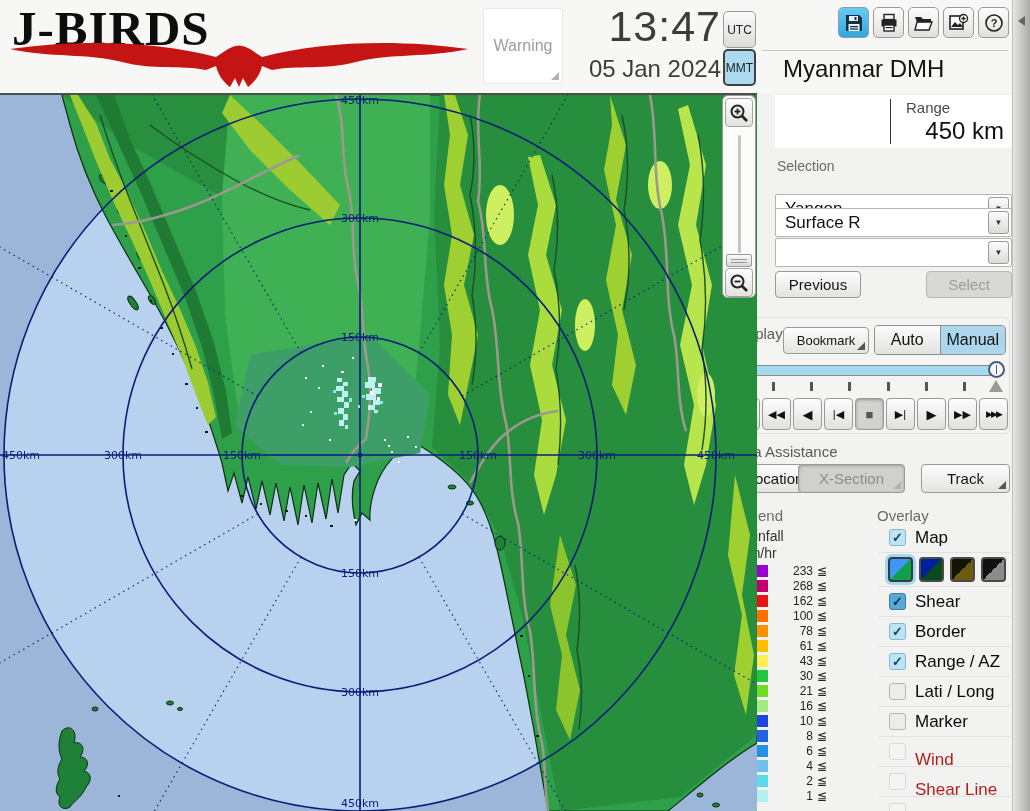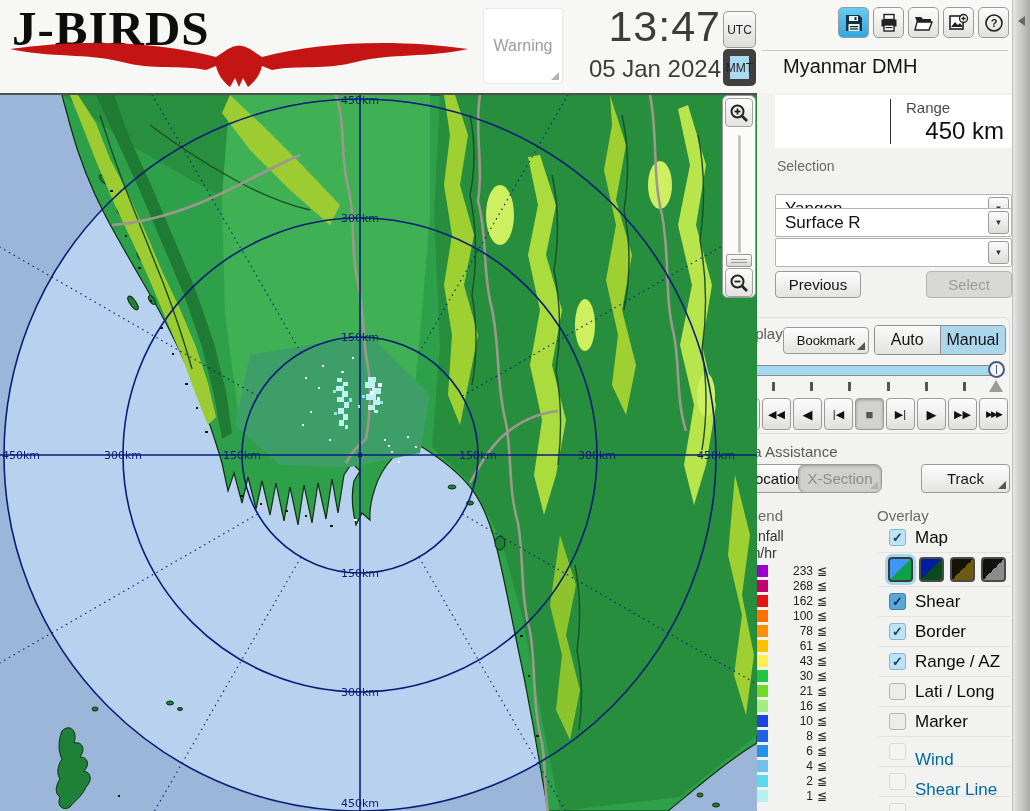--- a/index.html
+++ b/index.html
@@ -24,34 +24,34 @@
       border-left:8px solid transparent;border-bottom:8px solid #555;}
   .corner-gray:after{border-bottom-color:#b2b2b0;}
 
   .clock{position:absolute;left:545px;top:0;width:176px;text-align:right;color:#3c3c3c;}
   .clock .time{font-size:43px;letter-spacing:1px;line-height:52px;}
   .clock .date{font-size:24px;line-height:34px;}
 
   .tz-btn{position:absolute;left:723px;width:33px;height:37px;border-radius:5px;
       display:flex;align-items:center;justify-content:center;font-size:12px;color:#222;box-sizing:border-box;}
   .tz-utc{top:11px;background:linear-gradient(#fafafa,#dcdcda);border:1px solid #9a9a9a;}
-  .tz-mmt{top:49px;background:#abdaf0;border:7px solid #404040;}
+  .tz-mmt{top:49px;background:#abdaf0;border:2px solid #404040;}
 
   .tool-btn{position:absolute;top:7px;width:31px;height:31px;border:1px solid #9a9a9a;border-radius:5px;
       background:linear-gradient(#fdfdfd,#e0e0de);display:flex;align-items:center;justify-content:center;box-sizing:border-box;}
   .tool-save{background:linear-gradient(#6cceف4,#2fa8e2);background:linear-gradient(#66ccf4,#2fa8e2);}
 
   .collapse-strip{position:absolute;left:1012px;top:0;width:18px;height:811px;
       background:linear-gradient(to right,#e6e6e4,#a6a6a4);border-left:1px solid #c0c0be;}
   .collapse-arrow{position:absolute;left:5px;top:16px;width:0;height:0;
       border-top:5px solid transparent;border-bottom:5px solid transparent;border-right:7px solid #666;}
 
   
   .panel-divider{position:absolute;left:762px;top:50px;width:246px;height:1px;background:#c8c8c6;}
-  .station-title{position:absolute;left:783px;top:55px;font-size:20px;color:#141414;}
+  .station-title{position:absolute;left:783px;top:55px;font-size:24px;color:#141414;}
 
   .range-box{position:absolute;left:775px;top:95px;width:237px;height:53px;background:#ffffff;}
   .range-box .vline{position:absolute;left:115px;top:4px;width:1px;height:45px;background:#333;}
   .range-label{position:absolute;left:124px;top:4px;font-size:15px;color:#4a4a4a;margin-left:7px;}
   .range-value{position:absolute;right:8px;top:22px;font-size:24px;color:#111;}
 
   .sec-label{font-size:14px;color:#6a6a68;}
   .selection-label{position:absolute;left:777px;top:158px;}
   .dropdown{position:absolute;left:775px;width:237px;height:29px;background:#fff;
       border:1px solid #b4b4b2;border-radius:2px;box-sizing:border-box;}
@@ -107,21 +107,21 @@
 
   .overlay-list{position:absolute;left:879px;top:523px;width:131px;}
   .ov-row{position:relative;height:29px;border-bottom:1px solid #e2e2e0;display:flex;align-items:center;}
   .cb{width:17px;height:17px;margin-left:10px;border-radius:3px;box-sizing:border-box;flex:none;
       font-size:13px;font-weight:bold;line-height:15px;text-align:center;}
   .cb.checked{background:#bee4f4;border:1px solid #84b8d2;color:#14486a;}
   .cb.checked.dark{background:#58a8d8;border-color:#3c80aa;color:#0c3450;}
   .cb.un{background:#ececea;border:1px solid #b4b4b2;}
   .cb.dis{background:#f4f4f2;border:1px solid #d8d8d6;}
   .ov-label{margin-left:9px;font-size:17px;color:#0a0a0a;white-space:nowrap;}
-  .ov-label.dis{color:#0369a1;margin-top:17px;}
+  .ov-label.dis{color:#b91c1c;margin-top:17px;}
   .ms-row{position:relative;height:33px;border-bottom:1px solid #e2e2e0;display:flex;align-items:center;gap:6px;padding-left:9px;}
   .ms-sw{width:25px;height:25px;border:2px solid #4a4a48;border-radius:4px;box-sizing:border-box;flex:none;}
   .ms-sw.sel{box-shadow:0 0 0 3px #9fd8ef;border-color:#3a3a38;}
 
   
   .map-wrap{position:absolute;left:0;top:95px;width:757px;height:716px;overflow:hidden;}
 
   .zoomctl{position:absolute;left:722px;top:95px;width:34px;height:203px;background:#fbfbf9;
       border:1px solid #9a9a9a;border-radius:6px;box-sizing:border-box;}
   .zoom-btn{position:absolute;left:2px;width:28px;height:29px;background:linear-gradient(#fdfdfd,#e2e2e0);
@@ -272,21 +272,21 @@
         <div class="tr-btn" style="font-size: 13px; letter-spacing: 0px;">▶</div>
         <div class="tr-btn" style="font-size: 11px; letter-spacing: 0px;">▶▶</div>
         <div class="tr-btn" style="font-size: 9px; letter-spacing: -2px;">▶▶▶</div>
       </div>
   </div>
 
   <div class="da-label">Data Assistance</div>
   <div class="btn da-btn corner" style="left:729px;width:92px;">
     <span>Location</span>
   </div>
-  <div class="btn da-btn pressed corner corner-gray" style="left:798px;width:84px;border-radius:7px;">
+  <div class="btn da-btn pressed corner corner-gray" style="left:798px;width:107px;">
     <span>X-Section</span>
   </div>
   <div class="btn da-btn corner" style="left:921px;width:89px;">
     <span>Track</span>
   </div>
 
   <div class="sec-label legend-label" style="font-size:15px;">Legend</div>
   <div class="legend-unit" style="top:528px;">Rainfall</div>
   <div class="legend-unit" style="top:545px;">mm/hr</div>
   <div class="legend-rows" id="legend-rows">

